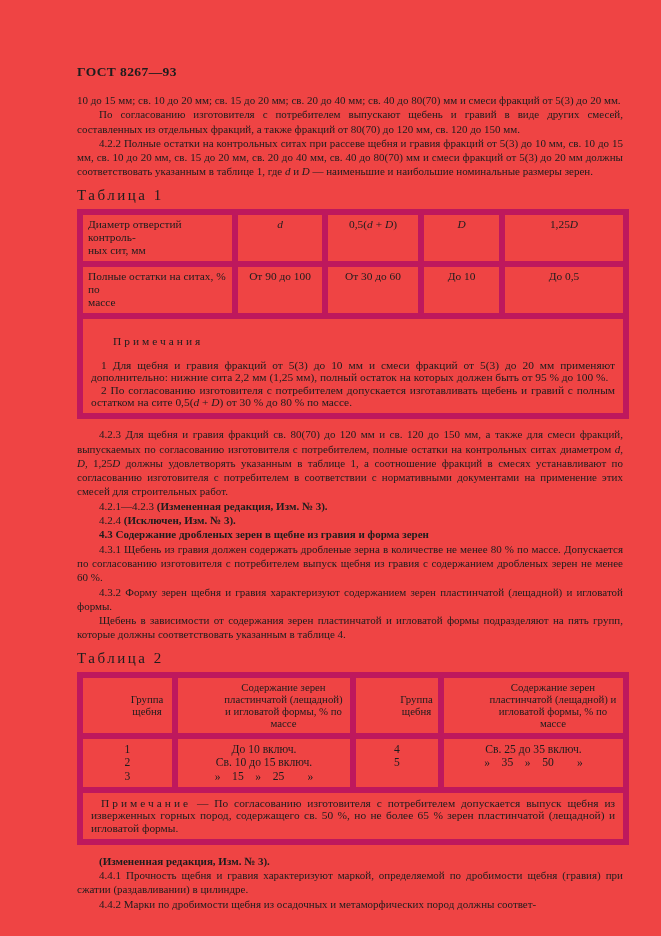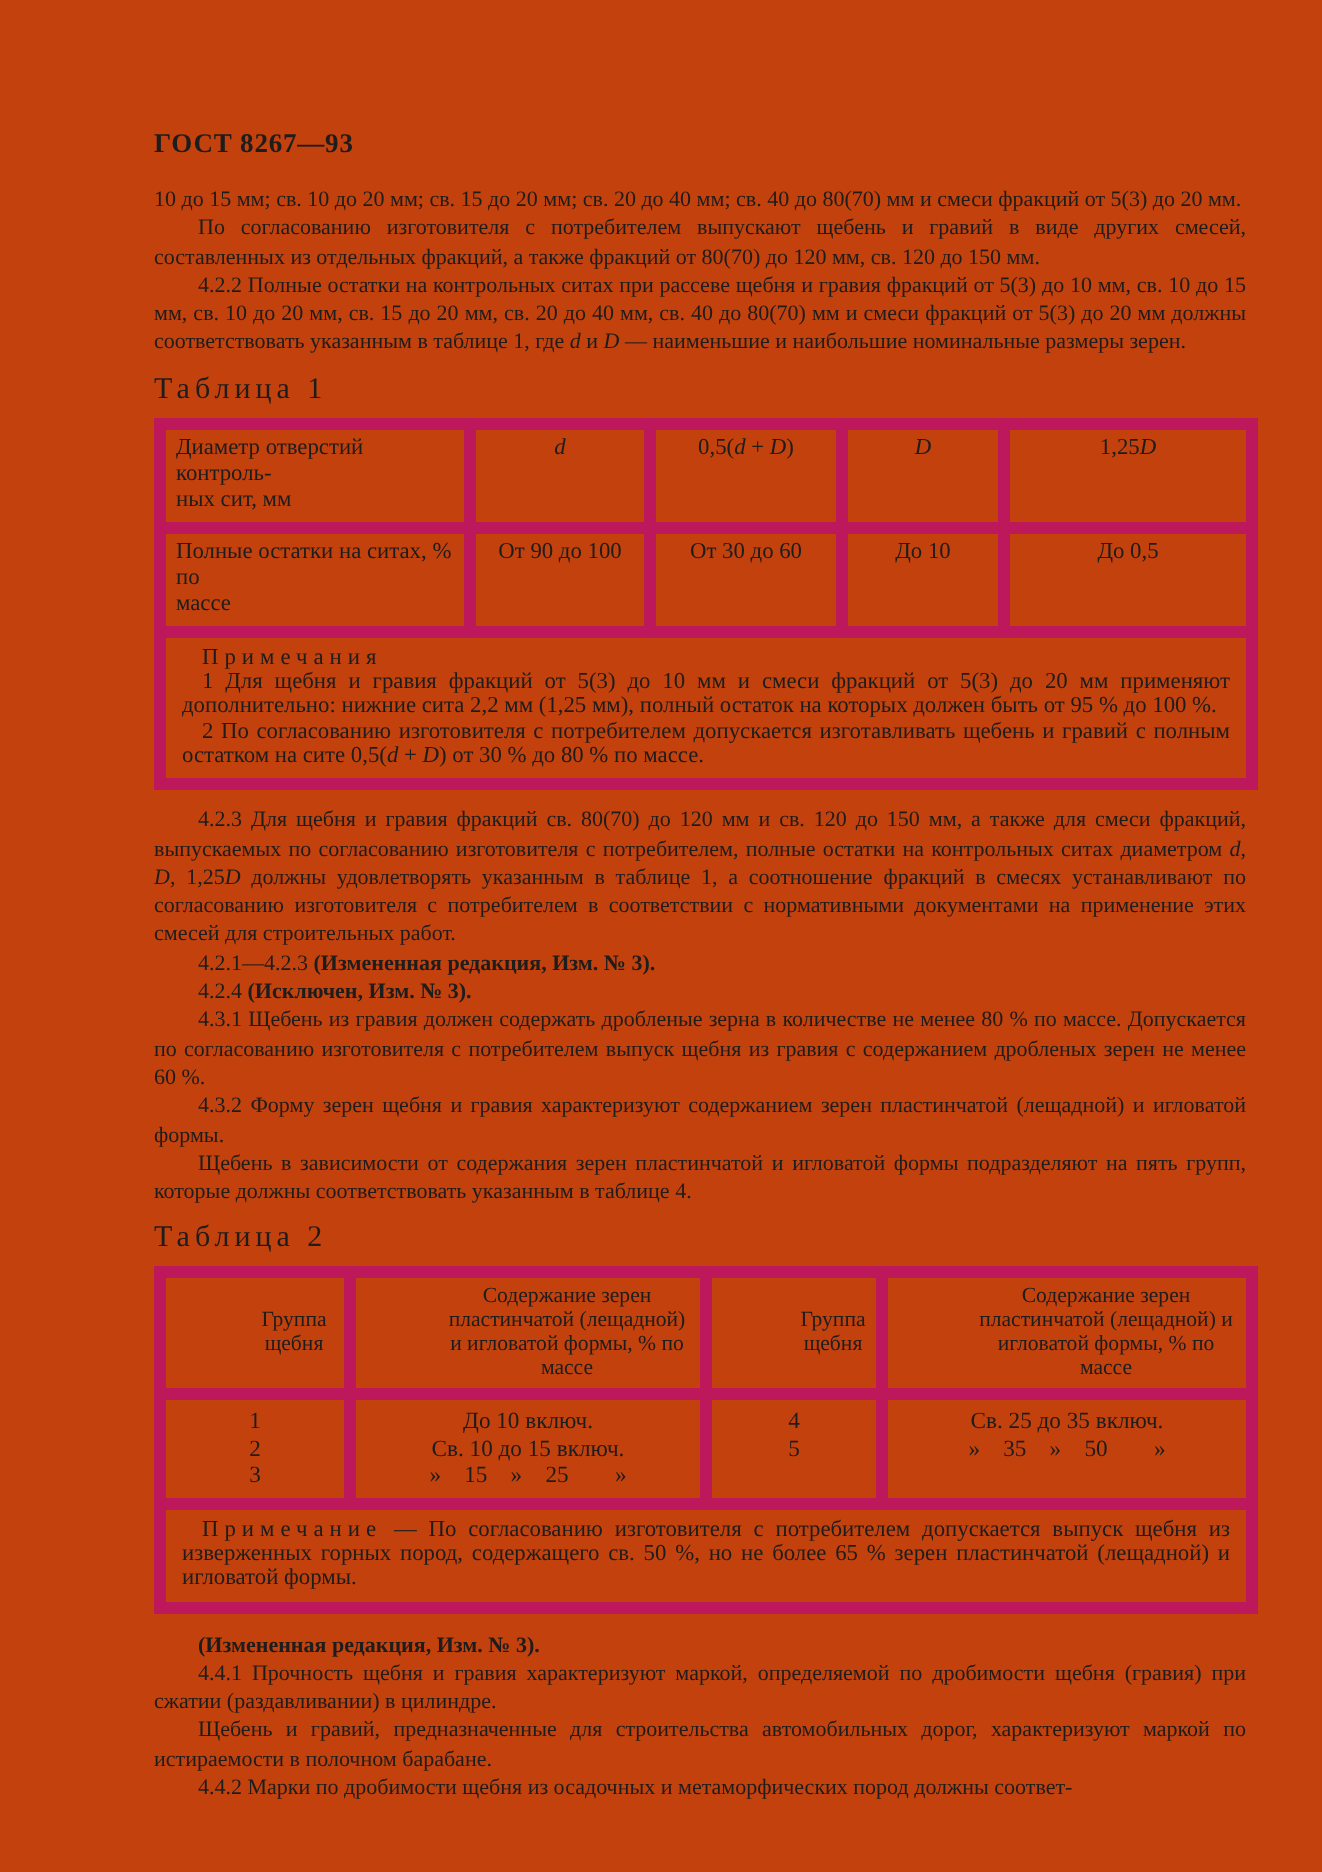--- a/index.html
+++ b/index.html
@@ -1,19 +1,19 @@
 <!DOCTYPE html>
 <html><head>
 <meta charset="utf-8">
 <style>
   html, body { margin: 0; padding: 0; background: #f4f4f2; }
   .page {
     position: relative;
     width: 661px; height: 936px;
-    background: #c2410c;
+    background: #ef4444;
     font-family: "Liberation Serif", serif;
     color: #1d1d1d;
     box-sizing: border-box;
     padding: 64px 38px 0 77px;
     overflow: hidden;
   }
   .content { width: 546px; }
   .doc-header {
     font-weight: bold;
     font-size: 13.5px;
@@ -64,21 +64,21 @@
     padding-top: 4px;
   }
   .notes-cell {
     padding: 4px 8px 5px 8px;
     font-size: 11.4px;
     line-height: 12.3px;
   }
   .note-title {
     letter-spacing: 3px;
     text-indent: 10px;
-    margin: 0;
+    margin: 12px;
   }
   .note-p {
     margin: 0;
     text-align: justify;
     text-indent: 10px;
   }
   .note-label-ls { letter-spacing: 3px; }
 </style>
 </head>
 <body>
@@ -124,20 +124,21 @@
           <p class="note-p">1 Для щебня и гравия фракций от 5(3) до 10 мм и смеси фракций от 5(3) до 20 мм применяют дополнительно: нижние сита 2,2 мм (1,25 мм), полный остаток на которых должен быть от 95 % до 100 %.</p>
           <p class="note-p"><span>2 По согласованию изготовителя с потребителем допускается изготавливать щебень и гравий с полным остатком на сите 0,5(</span><span class="it">d</span><span> + </span><span class="it">D</span><span>) от 30 % до 80 % по массе.</span></p>
         </td>
       </tr>
     </tbody>
       </table>
 
     <p class="body-p" style="margin-top:8px"><span>4.2.3 Для щебня и гравия фракций св. 80(70) до 120 мм и св. 120 до 150 мм, а также для смеси фракций, выпускаемых по согласованию изготовителя с потребителем, полные остатки на контрольных ситах диаметром </span><span class="it">d</span><span>, </span><span class="it">D</span><span>, 1,25</span><span class="it">D</span><span> должны удовлетворять указанным в таблице 1, а соотношение фракций в смесях устанавливают по согласованию изготовителя с потребителем в соответствии с нормативными документами на применение этих смесей для строительных работ.</span></p>
     <p class="body-p"><span>4.2.1—4.2.3 </span><span class="bd">(Измененная редакция, Изм. № 3).</span></p>
     <p class="body-p"><span>4.2.4 </span><span class="bd">(Исключен, Изм. № 3).</span></p>
+    <p class="body-p bd">4.3 Содержание дробленых зерен в щебне из гравия и форма зерен</p>
     <p class="body-p">4.3.1 Щебень из гравия должен содержать дробленые зерна в количестве не менее 80 % по массе. Допускается по согласованию изготовителя с потребителем выпуск щебня из гравия с содержанием дробленых зерен не менее 60 %.</p>
     <p class="body-p">4.3.2 Форму зерен щебня и гравия характеризуют содержанием зерен пластинчатой (лещадной) и игловатой формы.</p>
     <p class="body-p">Щебень в зависимости от содержания зерен пластинчатой и игловатой формы подразделяют на пять групп, которые должны соответствовать указанным в таблице 4.</p>
 
     <div class="table-label">Таблица 2</div>
 
     <table>
       <colgroup>
         <col style="width:95px">
           <col style="width:178px">
@@ -166,17 +167,16 @@
       <tr>
         <td class="notes-cell" colspan="4">
           <p class="note-p"><span class="note-label-ls">Примечание</span><span> — По согласованию изготовителя с потребителем допускается выпуск щебня из изверженных горных пород, содержащего св. 50 %, но не более 65 % зерен пластинчатой (лещадной) и игловатой формы.</span></p>
         </td>
       </tr>
     </tbody>
       </table>
 
     <p class="body-p bd" style="margin-top:9px">(Измененная редакция, Изм. № 3).</p>
     <p class="body-p">4.4.1 Прочность щебня и гравия характеризуют маркой, определяемой по дробимости щебня (гравия) при сжатии (раздавливании) в цилиндре.</p>
-    <p class="body-p">Щебень и гравий, предназначенные для строительства автомобильных дорог, характеризуют маркой по истираемости в полочном барабане.</p>
     <p class="body-p">4.4.2 Марки по дробимости щебня из осадочных и метаморфических пород должны соответ-</p>
 
   </div>
 </div>
 
 </body></html>

